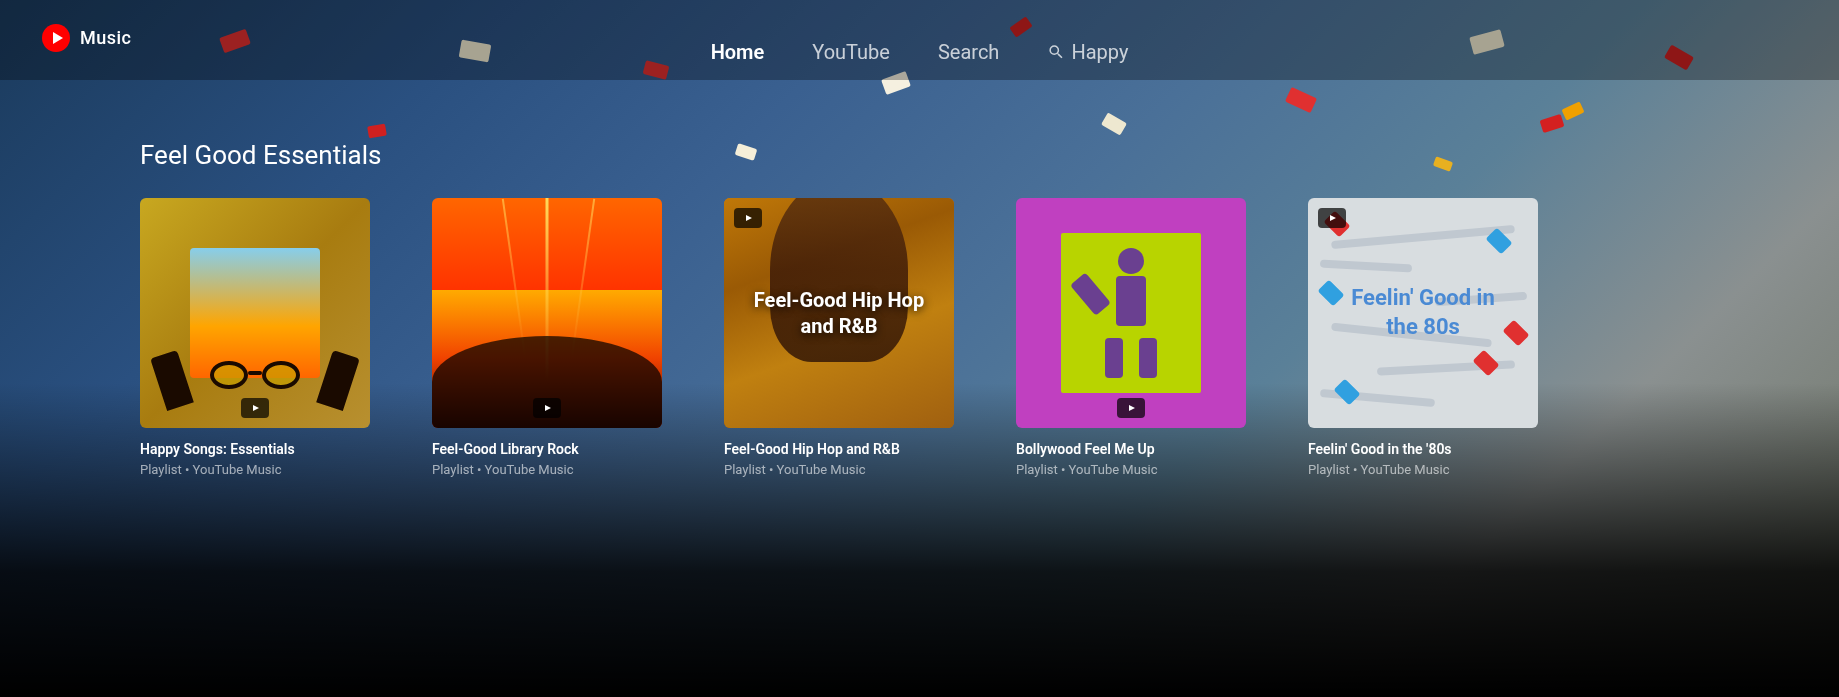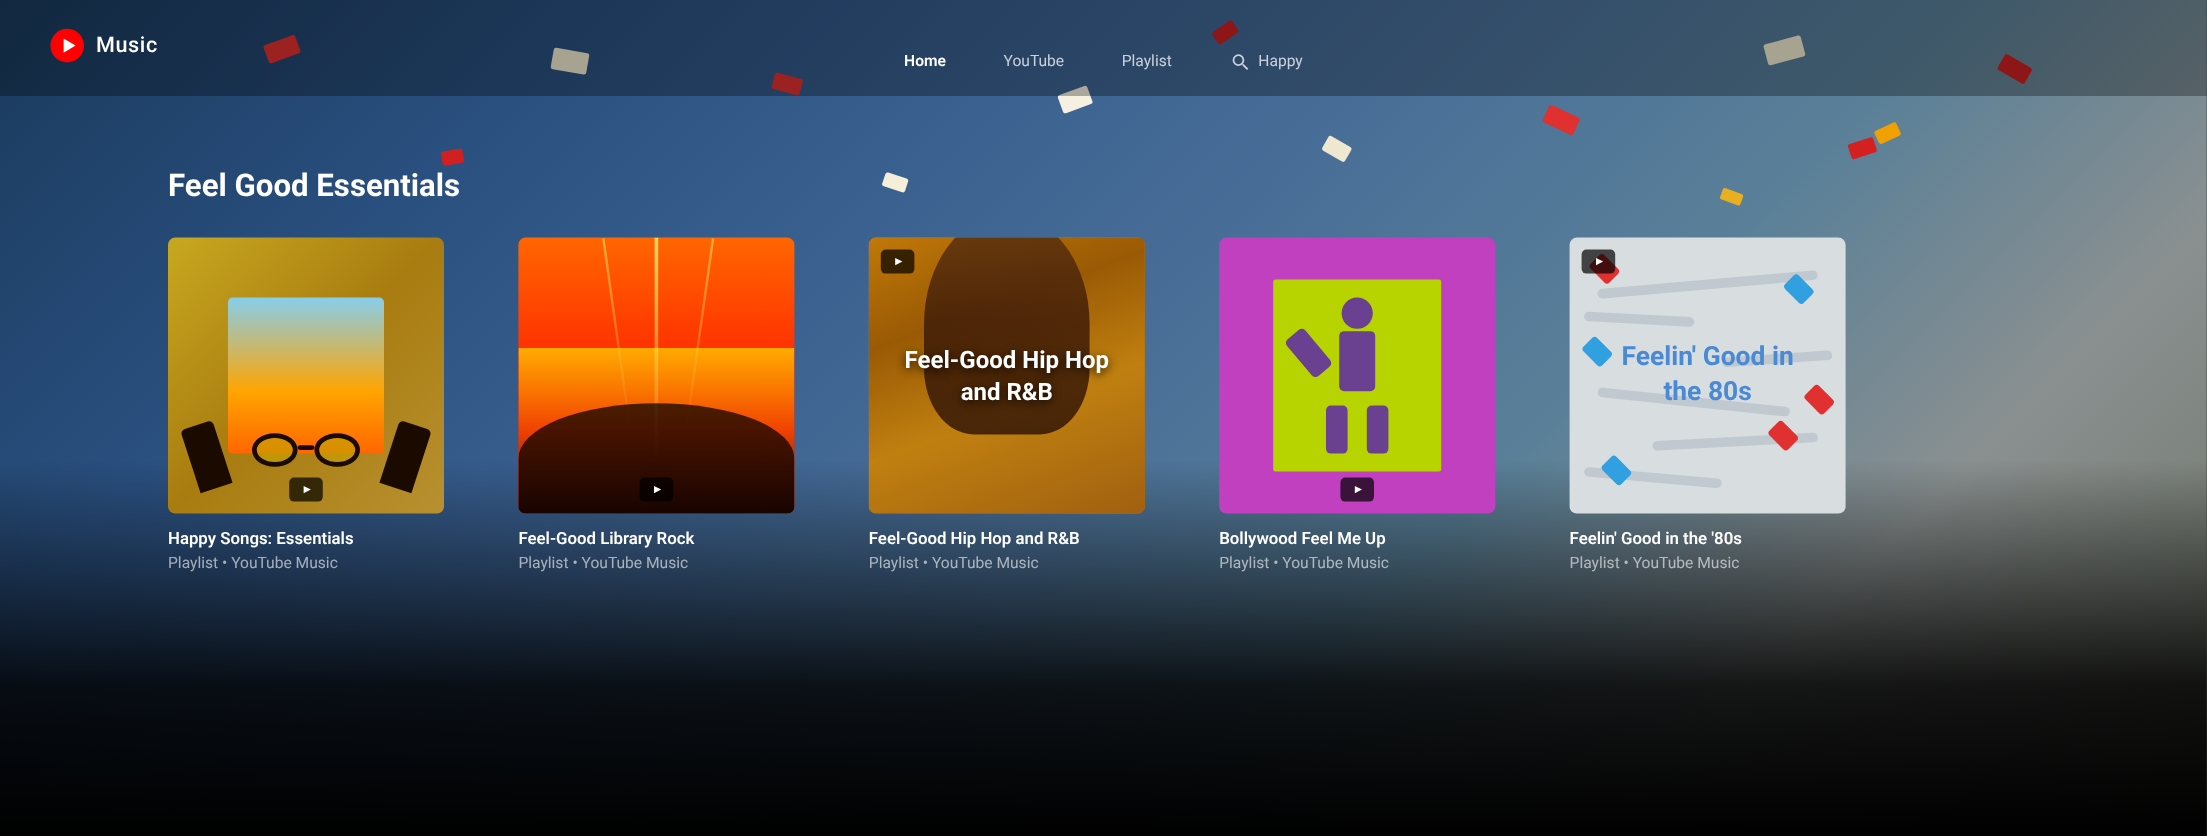--- a/index.html
+++ b/index.html
@@ -95,21 +95,21 @@
     .nav-links {
       display: flex;
       align-items: center;
       gap: 48px;
       position: absolute;
       left: 50%;
       transform: translateX(-50%);
     }
 
     .nav-link {
-      font-size: 13px;
+      font-size: 20px;
       font-weight: 400;
       color: rgba(255,255,255,0.75);
       cursor: pointer;
       text-decoration: none;
       display: flex;
       align-items: center;
       gap: 6px;
       margin-top: 28px;
     }
 
@@ -129,21 +129,21 @@
       position: absolute;
       top: 140px;
       left: 0;
       width: 100%;
       z-index: 15;
       padding: 0 140px;
     }
 
     .section-title {
       font-size: 26px;
-      font-weight: 700;
+      font-weight: 400;
       color: #fff;
       margin-bottom: 28px;
     }
 
     .playlist-grid {
       display: flex;
       gap: 24px;
       align-items: flex-start;
     }
 
@@ -331,21 +331,21 @@
     <svg class="yt-icon" viewBox="0 0 32 32">
       <circle cx="16" cy="16" r="14" fill="#FF0000"></circle>
       <polygon points="13,10 13,22 23,16" fill="white"></polygon>
     </svg>
     <span class="nav-logo-text">Music</span>
   </div>
 
   <div class="nav-links">
     <a class="nav-link active">Home</a>
     <a class="nav-link">YouTube</a>
-    <a class="nav-link">Playlist</a>
+    <a class="nav-link">Search</a>
     <a class="nav-link">
       <svg class="search-icon-nav" viewBox="0 0 24 24" fill="rgba(255,255,255,0.75)">
         <path d="M15.5 14h-.79l-.28-.27A6.471 6.471 0 0 0 16 9.5 6.5 6.5 0 1 0 9.5 16c1.61 0 3.09-.59 4.23-1.57l.27.28v.79l5 4.99L20.49 19l-4.99-5zm-6 0C7.01 14 5 11.99 5 9.5S7.01 5 9.5 5 14 7.01 14 9.5 11.99 14 9.5 14z"></path>
       </svg>
       <span>Happy</span>
     </a>
   </div>
 </nav>
 
 <div class="main-content">

